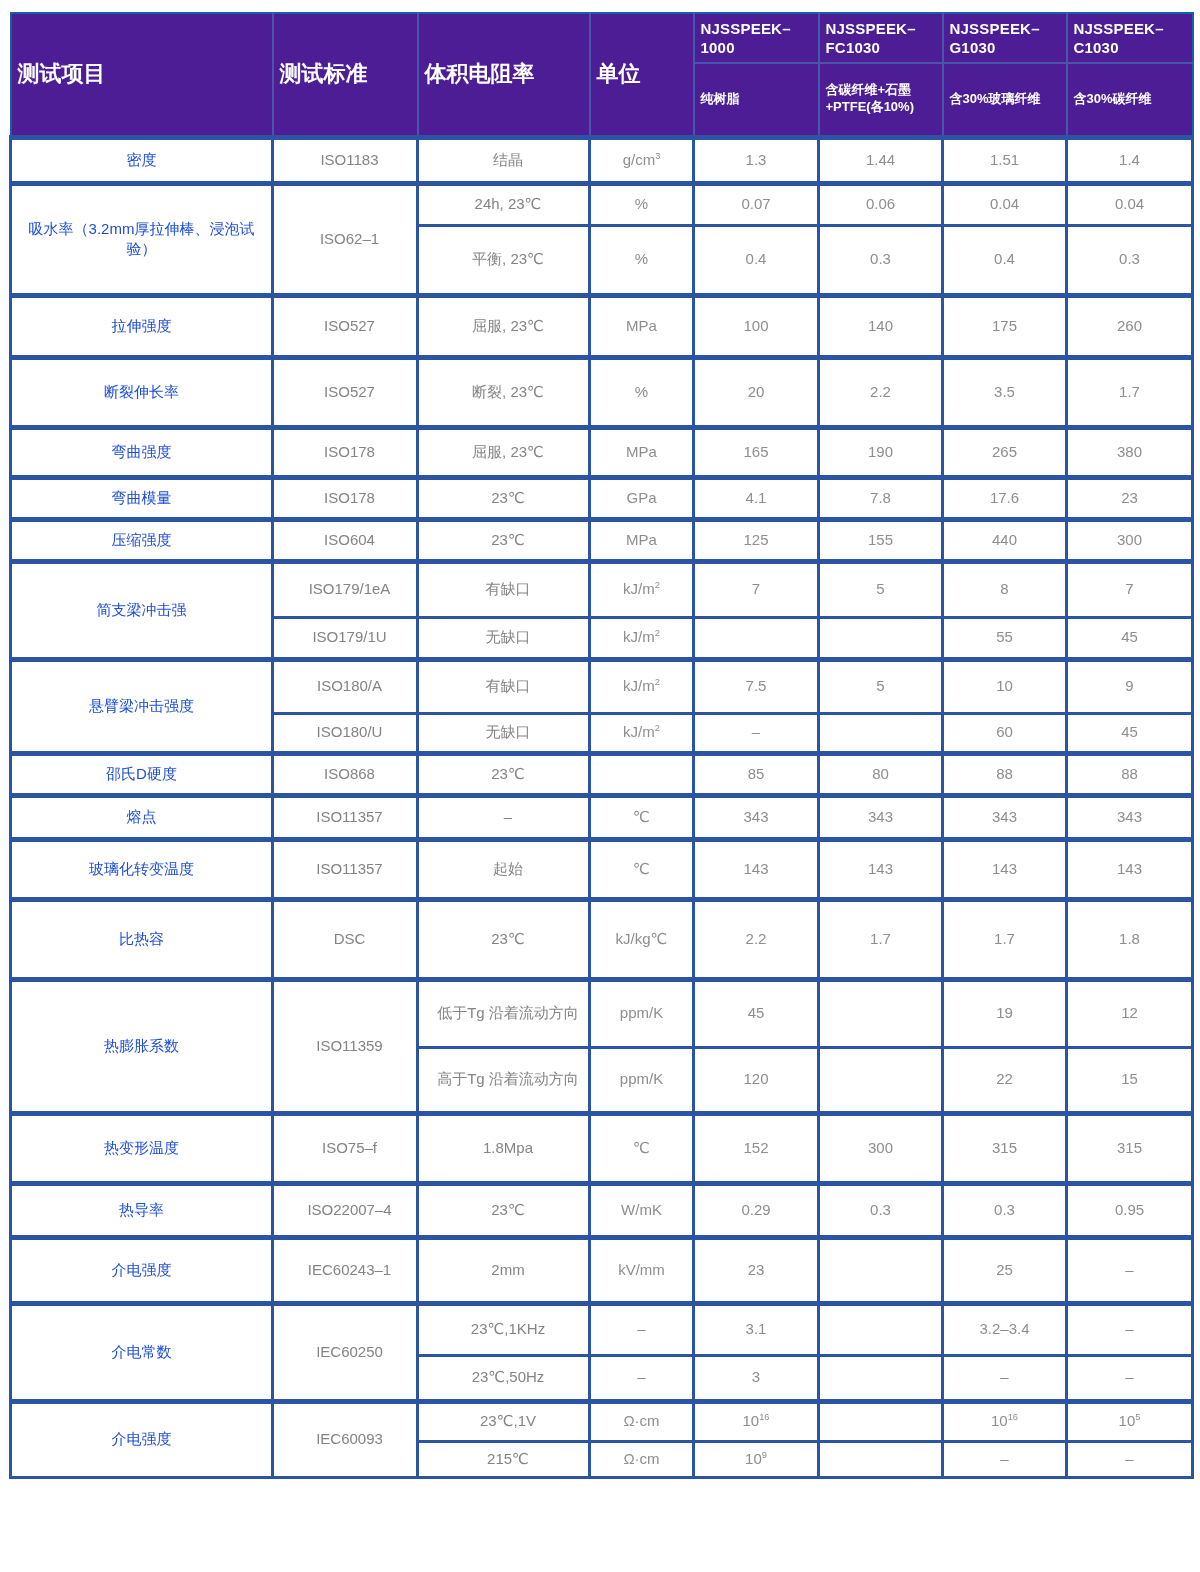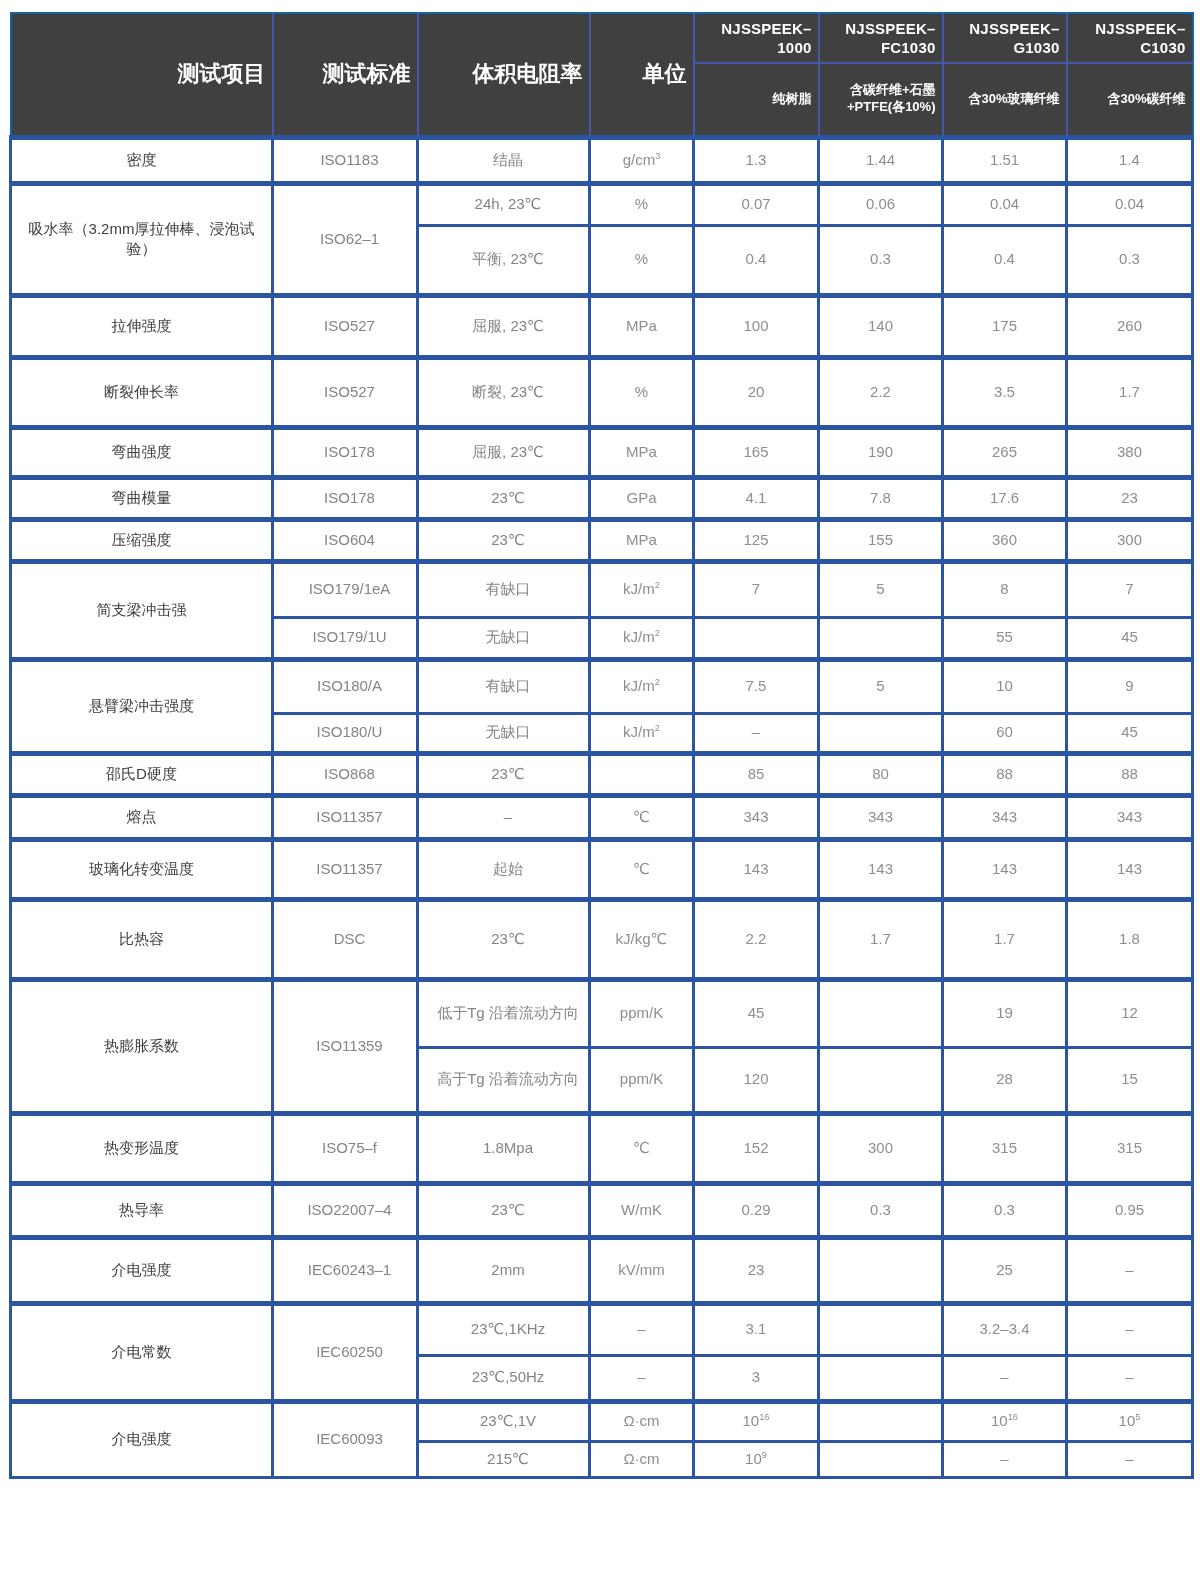--- a/index.html
+++ b/index.html
@@ -12,31 +12,31 @@
   td {
     border:3px solid #2b55a3;
     background:#ffffff;
     color:#8e8e8e;
     font-size:15px;
     text-align:center;
     vertical-align:middle;
     padding:4px 5px;
     line-height:1.35;
   }
-  td.c-item { color:#404040; }
+  td.c-item { color:#1d4ed8; }
   td.c-std, td.c-cond { color:#848484;padding-left:14px; }
   tr.group-start td { border-top-width:5px; }
 
   
   thead th {
-    background:#404040;
+    background:#4c1d95;
     color:#ffffff;
     border:2px solid #4656a8;
     font-weight:bold;
-    text-align:right;
+    text-align:left;
     vertical-align:middle;
     padding:4px 6px;
     line-height:1.3;
   }
   thead tr:first-child th { border-top-color:#1362a7; }
   thead tr th:last-child { border-right-color:#1362a7; }
   th.h-main { font-size:22px; border-left-color:#4656a8; }
   th.h-main:first-child { border-left-color:#1362a7; }
   tr.h-row-1 { height:50px; }
   tr.h-row-2 { height:74px; }
@@ -162,21 +162,21 @@
           <td class="c-val">17.6</td>
           <td class="c-val">23</td>
         </tr>
         <tr class="group-start">
           <td class="c-item">压缩强度</td>
           <td class="c-std">ISO604</td>
           <td class="c-cond">23℃</td>
           <td class="c-unit">MPa</td>
           <td class="c-val">125</td>
           <td class="c-val">155</td>
-          <td class="c-val">360</td>
+          <td class="c-val">440</td>
           <td class="c-val">300</td>
         </tr>
         <tr class="group-start">
           <td class="c-item" rowspan="2">简支梁冲击强</td>
           <td class="c-std">ISO179/1eA</td>
           <td class="c-cond">有缺口</td>
           <td class="c-unit">kJ/m<sup>2</sup></td>
           <td class="c-val">7</td>
           <td class="c-val">5</td>
           <td class="c-val">8</td>
@@ -258,21 +258,21 @@
           <td class="c-val">45</td>
           <td class="c-val"></td>
           <td class="c-val">19</td>
           <td class="c-val">12</td>
         </tr>
         <tr>
           <td class="c-cond">高于Tg 沿着流动方向</td>
           <td class="c-unit">ppm/K</td>
           <td class="c-val">120</td>
           <td class="c-val"></td>
-          <td class="c-val">28</td>
+          <td class="c-val">22</td>
           <td class="c-val">15</td>
         </tr>
         <tr class="group-start">
           <td class="c-item">热变形温度</td>
           <td class="c-std">ISO75–f</td>
           <td class="c-cond">1.8Mpa</td>
           <td class="c-unit">℃</td>
           <td class="c-val">152</td>
           <td class="c-val">300</td>
           <td class="c-val">315</td>

